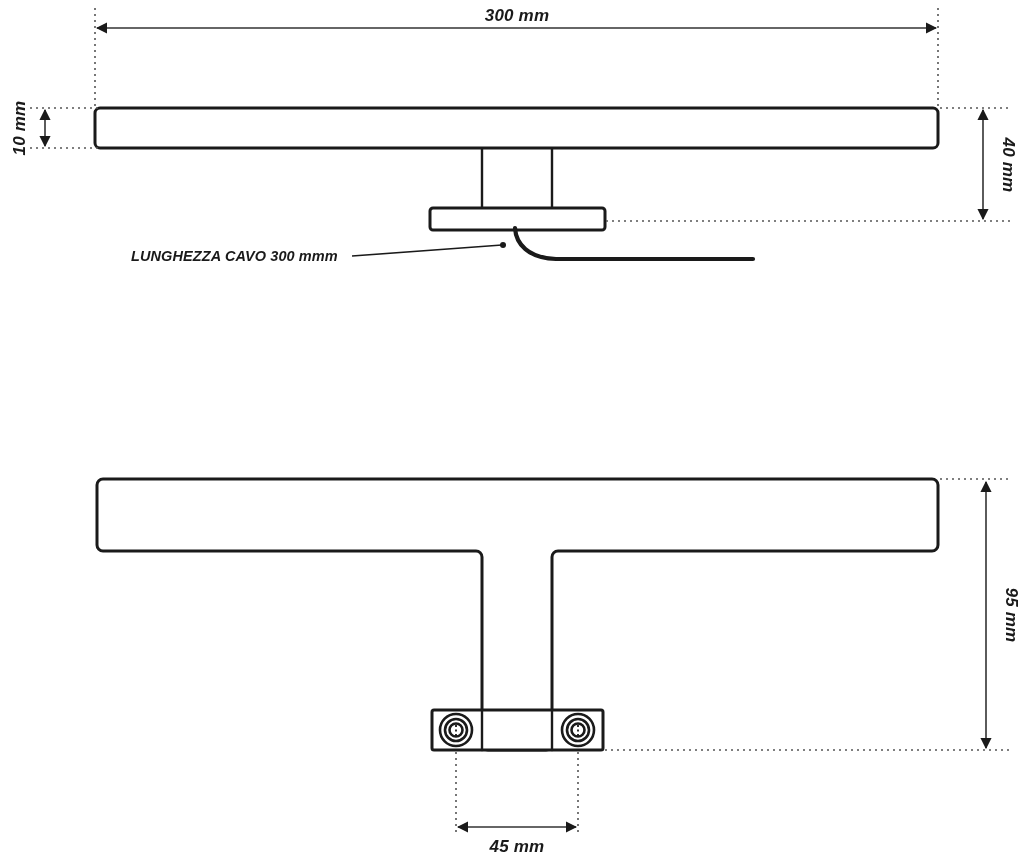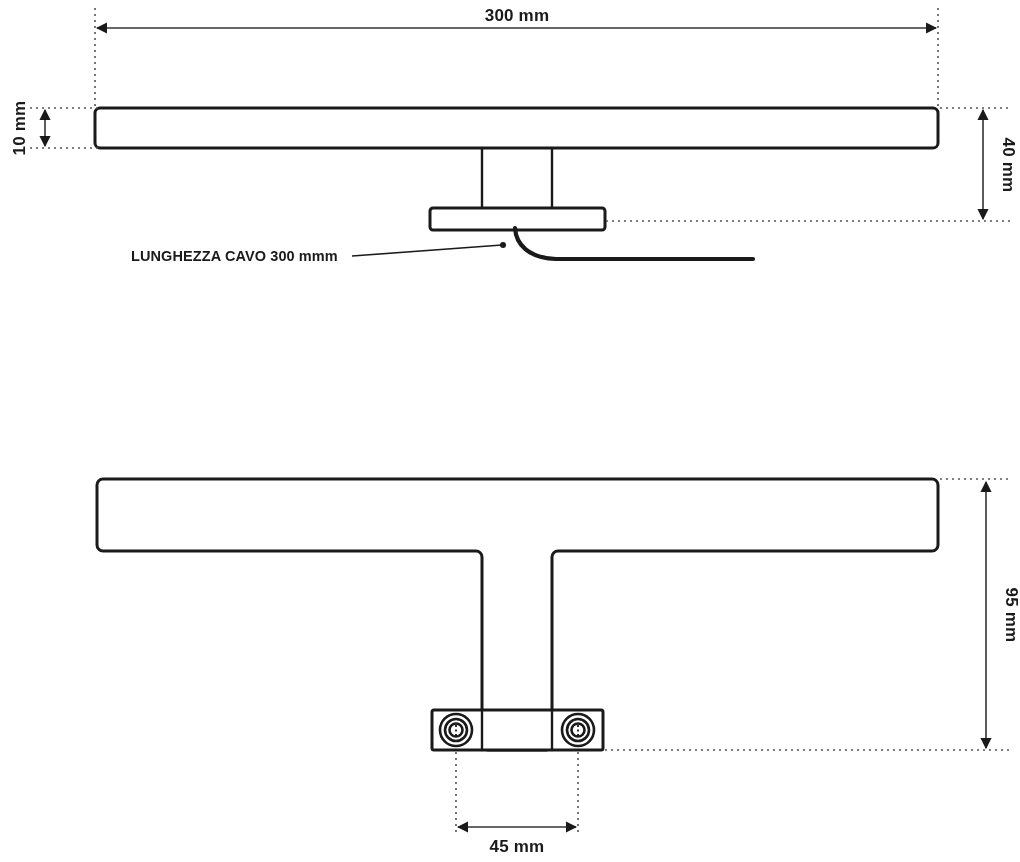--- a/index.html
+++ b/index.html
@@ -11,20 +11,21 @@
     width: 1020px;
     height: 862px;
     font-family: "Liberation Sans", sans-serif;
     color: #1a1a1a;
     overflow: hidden;
   }
   #drawing-root {
     position: relative;
     width: 1020px;
     height: 862px;
+    font-style: italic;
   }
   #drawing-svg {
     position: absolute;
     top: 0;
     left: 0;
     width: 1020px;
     height: 862px;
     display: block;
   }
   .dim-text {

